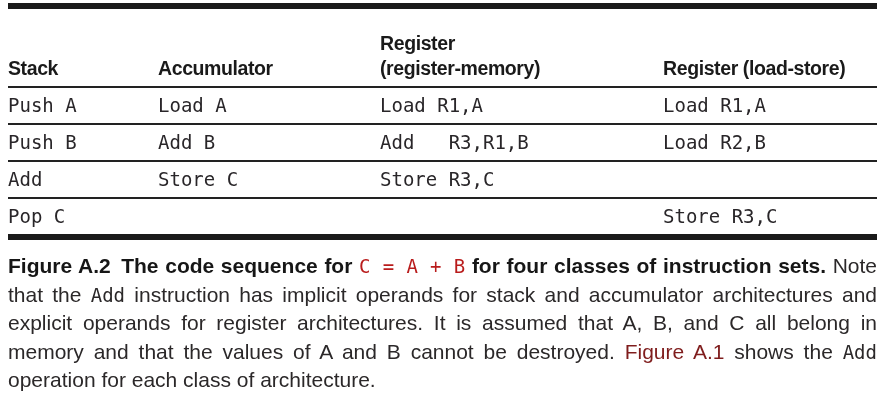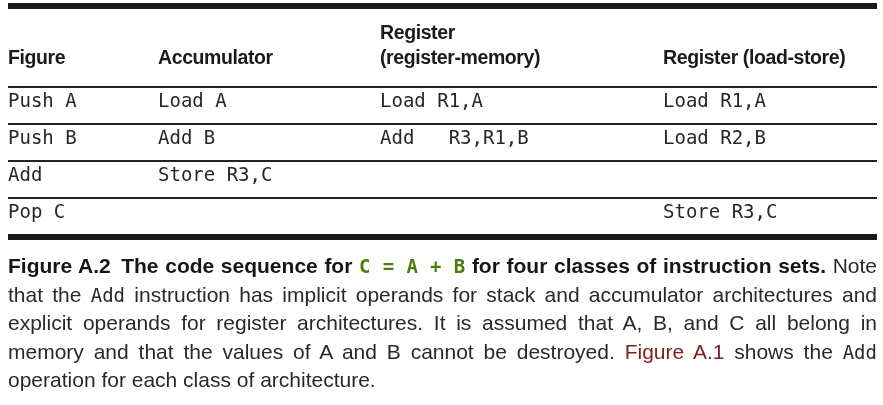--- a/index.html
+++ b/index.html
@@ -19,65 +19,66 @@
     grid-template-columns: 150px 222px 283px 1fr;
   }
   .header-row { height: 77px; align-items: end; }
   .header-cell {
     font-weight: bold;
     font-size: 19.5px;
     line-height: 25px;
     letter-spacing: -0.4px;
     color: #1a1a1a;
     white-space: pre-line;
-    padding-bottom: 16px;
+    padding-bottom: 5px;
   }
   .body-row {
     border-top: 2px solid #222222;
     height: 37px;
   }
   .code-cell {
     font-family: "DejaVu Sans Mono", monospace;
     font-size: 19px;
     line-height: 25px;
     color: #292629;
     white-space: pre;
+    padding-top: 5px;
   }
 
   
   .caption {
     margin-top: 12px;
     width: 869px;
     font-size: 21px;
     line-height: 28.5px;
     text-align: justify;
     color: #2b2829;
   }
   .seg-bold { font-weight: bold; color: #161616; margin-top: 33px; }
   .seg-bold-mono {
-    font-weight: bold;
+    font-weight: normal;
     font-family: "DejaVu Sans Mono", monospace;
     font-size: 19px;
-    color: #4d7c0f;
+    color: #b91c1c;
   }
   .seg-mono {
     font-family: "DejaVu Sans Mono", monospace;
     font-size: 19px;
   }
   .seg-link { color: #7f1d1d; cursor: pointer; }
 </style>
 </head>
 <body>
 
 <div class="figure">
 
   <div class="fig-table">
 
     <div class="row header-row">
-      <div class="header-cell">Figure</div>
+      <div class="header-cell">Stack</div>
       <div class="header-cell">Accumulator</div>
       <div class="header-cell">Register
 (register-memory)</div>
       <div class="header-cell">Register (load-store)</div>
     </div>
 
     <div class="row body-row">
       <div class="code-cell">Push A</div>
       <div class="code-cell">Load A</div>
       <div class="code-cell">Load R1,A</div>
@@ -86,20 +87,21 @@
 
     <div class="row body-row">
       <div class="code-cell">Push B</div>
       <div class="code-cell">Add B</div>
       <div class="code-cell">Add   R3,R1,B</div>
       <div class="code-cell">Load R2,B</div>
     </div>
 
     <div class="row body-row">
       <div class="code-cell">Add</div>
+      <div class="code-cell">Store C</div>
       <div class="code-cell">Store R3,C</div>
     </div>
 
     <div class="row body-row">
       <div class="code-cell">Pop C</div>
       <div class="code-cell"></div>
       <div class="code-cell"></div>
       <div class="code-cell">Store R3,C</div>
     </div>
 

